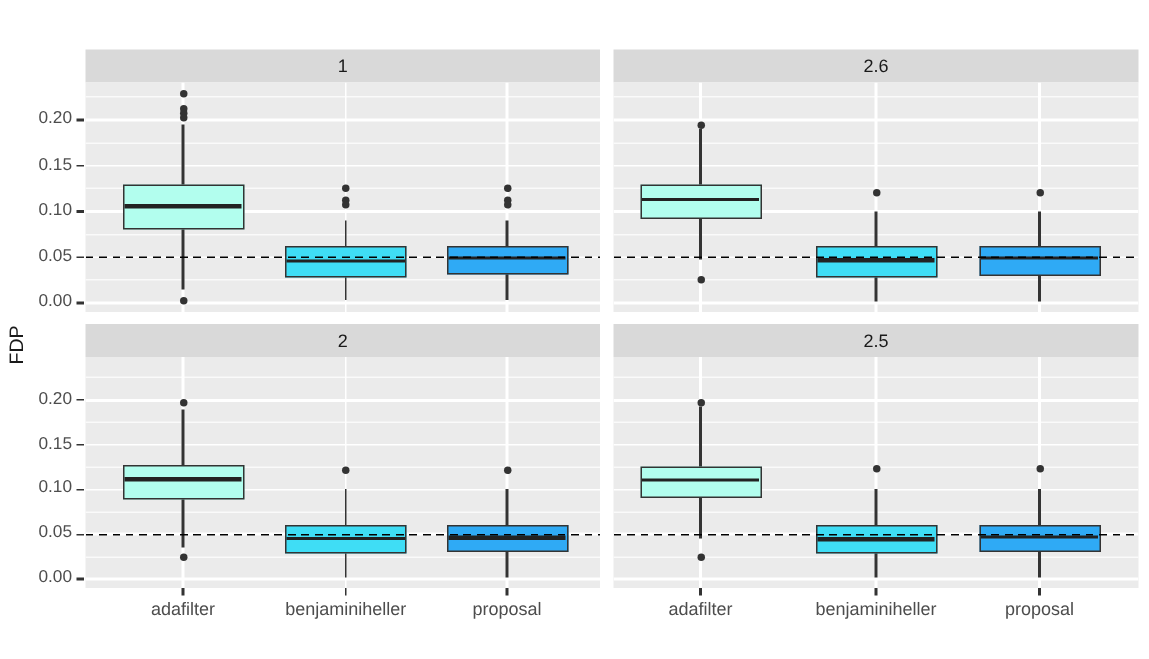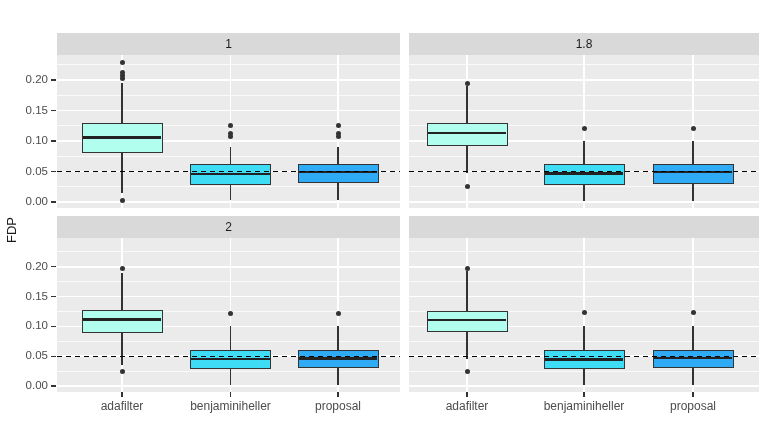--- a/index.html
+++ b/index.html
@@ -58,21 +58,21 @@
     <div style="position: absolute; left: 10px; top: 195px; width: 38px; text-align: right; font: 11.5px &quot;Liberation Sans&quot;, sans-serif; color: rgb(77, 77, 77);">0.00</div>
     <div style="position: absolute; left: 51px; top: 170.85px; width: 5px; height: 1.3px; background: rgb(51, 51, 51);"></div>
     <div style="position: absolute; left: 10px; top: 164.5px; width: 38px; text-align: right; font: 11.5px &quot;Liberation Sans&quot;, sans-serif; color: rgb(77, 77, 77);">0.05</div>
     <div style="position: absolute; left: 51px; top: 140.35px; width: 5px; height: 1.3px; background: rgb(51, 51, 51);"></div>
     <div style="position: absolute; left: 10px; top: 134px; width: 38px; text-align: right; font: 11.5px &quot;Liberation Sans&quot;, sans-serif; color: rgb(77, 77, 77);">0.10</div>
     <div style="position: absolute; left: 51px; top: 109.85px; width: 5px; height: 1.3px; background: rgb(51, 51, 51);"></div>
     <div style="position: absolute; left: 10px; top: 103.5px; width: 38px; text-align: right; font: 11.5px &quot;Liberation Sans&quot;, sans-serif; color: rgb(77, 77, 77);">0.15</div>
     <div style="position: absolute; left: 51px; top: 79.35px; width: 5px; height: 1.3px; background: rgb(51, 51, 51);"></div>
     <div style="position: absolute; left: 10px; top: 73px; width: 38px; text-align: right; font: 11.5px &quot;Liberation Sans&quot;, sans-serif; color: rgb(77, 77, 77);">0.20</div>
     <div style="position: absolute; left: 409px; top: 33px; width: 350px; height: 22px; background: rgb(217, 217, 217);"></div>
-    <div style="position: absolute; left: 409px; top: 33px; width: 350px; height: 22px; display: flex; align-items: center; justify-content: center; font: 12px &quot;Liberation Sans&quot;, sans-serif; color: rgb(26, 26, 26);">1.8</div>
+    <div style="position: absolute; left: 409px; top: 33px; width: 350px; height: 22px; display: flex; align-items: center; justify-content: center; font: 12px &quot;Liberation Sans&quot;, sans-serif; color: rgb(26, 26, 26);">2.6</div>
     <div style="position: absolute; left: 409px; top: 55px; width: 350px; height: 153px; background: rgb(235, 235, 235); overflow: hidden;">
       <div style="position: absolute; left: 0px; top: 131.25px; width: 100%; height: 1px; background: rgb(255, 255, 255); opacity: 0.75;"></div>
       <div style="position: absolute; left: 0px; top: 100.75px; width: 100%; height: 1px; background: rgb(255, 255, 255); opacity: 0.75;"></div>
       <div style="position: absolute; left: 0px; top: 70.25px; width: 100%; height: 1px; background: rgb(255, 255, 255); opacity: 0.75;"></div>
       <div style="position: absolute; left: 0px; top: 39.75px; width: 100%; height: 1px; background: rgb(255, 255, 255); opacity: 0.75;"></div>
       <div style="position: absolute; left: 0px; top: 9.25px; width: 100%; height: 1px; background: rgb(255, 255, 255); opacity: 0.75;"></div>
       <div style="position: absolute; left: 0px; top: 146.2px; width: 100%; height: 1.6px; background: rgb(255, 255, 255);"></div>
       <div style="position: absolute; left: 0px; top: 115.7px; width: 100%; height: 1.6px; background: rgb(255, 255, 255);"></div>
       <div style="position: absolute; left: 0px; top: 85.2px; width: 100%; height: 1.6px; background: rgb(255, 255, 255);"></div>
       <div style="position: absolute; left: 0px; top: 54.7px; width: 100%; height: 1.6px; background: rgb(255, 255, 255);"></div>
@@ -136,20 +136,21 @@
     <div style="position: absolute; left: 10px; top: 289.6px; width: 38px; text-align: right; font: 11.5px &quot;Liberation Sans&quot;, sans-serif; color: rgb(77, 77, 77);">0.15</div>
     <div style="position: absolute; left: 51px; top: 266.15px; width: 5px; height: 1.3px; background: rgb(51, 51, 51);"></div>
     <div style="position: absolute; left: 10px; top: 259.8px; width: 38px; text-align: right; font: 11.5px &quot;Liberation Sans&quot;, sans-serif; color: rgb(77, 77, 77);">0.20</div>
     <div style="position: absolute; left: 121.35px; top: 392px; width: 1.3px; height: 5px; background: rgb(51, 51, 51);"></div>
     <div style="position: absolute; left: 52px; top: 399px; width: 140px; text-align: center; font: 12px &quot;Liberation Sans&quot;, sans-serif; color: rgb(77, 77, 77);">adafilter</div>
     <div style="position: absolute; left: 229.85px; top: 392px; width: 1.3px; height: 5px; background: rgb(51, 51, 51);"></div>
     <div style="position: absolute; left: 160.5px; top: 399px; width: 140px; text-align: center; font: 12px &quot;Liberation Sans&quot;, sans-serif; color: rgb(77, 77, 77);">benjaminiheller</div>
     <div style="position: absolute; left: 337.35px; top: 392px; width: 1.3px; height: 5px; background: rgb(51, 51, 51);"></div>
     <div style="position: absolute; left: 268px; top: 399px; width: 140px; text-align: center; font: 12px &quot;Liberation Sans&quot;, sans-serif; color: rgb(77, 77, 77);">proposal</div>
     <div style="position: absolute; left: 409px; top: 216px; width: 350px; height: 22px; background: rgb(217, 217, 217);"></div>
+    <div style="position: absolute; left: 409px; top: 216px; width: 350px; height: 22px; display: flex; align-items: center; justify-content: center; font: 12px &quot;Liberation Sans&quot;, sans-serif; color: rgb(26, 26, 26);">2.5</div>
     <div style="position: absolute; left: 409px; top: 238px; width: 350px; height: 154px; background: rgb(235, 235, 235); overflow: hidden;">
       <div style="position: absolute; left: 0px; top: 132.6px; width: 100%; height: 1px; background: rgb(255, 255, 255); opacity: 0.75;"></div>
       <div style="position: absolute; left: 0px; top: 102.8px; width: 100%; height: 1px; background: rgb(255, 255, 255); opacity: 0.75;"></div>
       <div style="position: absolute; left: 0px; top: 73px; width: 100%; height: 1px; background: rgb(255, 255, 255); opacity: 0.75;"></div>
       <div style="position: absolute; left: 0px; top: 43.2px; width: 100%; height: 1px; background: rgb(255, 255, 255); opacity: 0.75;"></div>
       <div style="position: absolute; left: 0px; top: 13.4px; width: 100%; height: 1px; background: rgb(255, 255, 255); opacity: 0.75;"></div>
       <div style="position: absolute; left: 0px; top: 147.2px; width: 100%; height: 1.6px; background: rgb(255, 255, 255);"></div>
       <div style="position: absolute; left: 0px; top: 117.4px; width: 100%; height: 1.6px; background: rgb(255, 255, 255);"></div>
       <div style="position: absolute; left: 0px; top: 87.6px; width: 100%; height: 1.6px; background: rgb(255, 255, 255);"></div>
       <div style="position: absolute; left: 0px; top: 57.8px; width: 100%; height: 1.6px; background: rgb(255, 255, 255);"></div>

